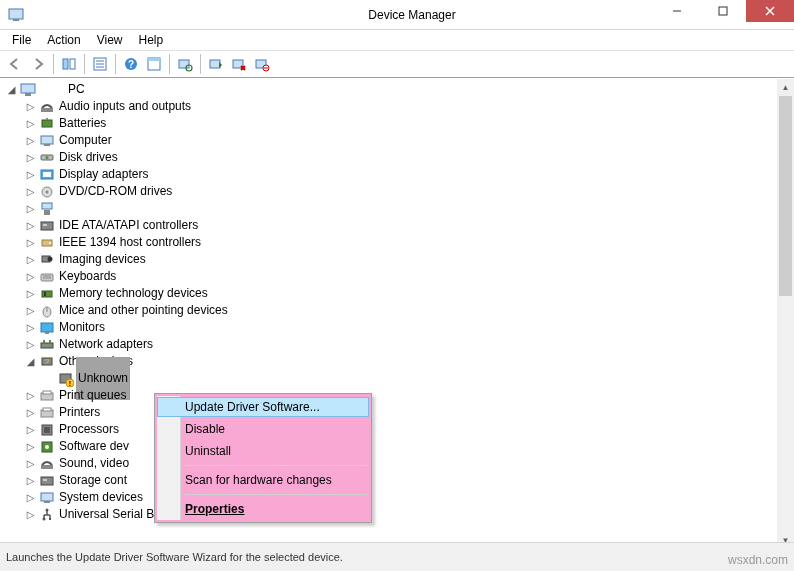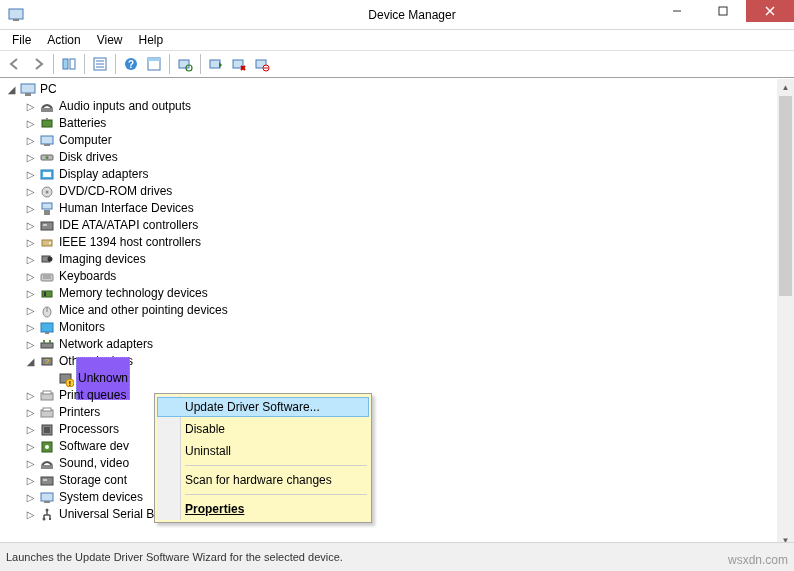--- a/index.html
+++ b/index.html
@@ -28,24 +28,24 @@
 .scrollbar { position: absolute; top: 0; right: 0; bottom: 0; width: 17px; background: #f0f0f0; }
 .scrollbar .up, .scrollbar .down { height: 17px; display: flex; align-items: center; justify-content: center; color: #606060; font-size: 8px; }
 .scrollbar .down { position: absolute; bottom: 0; width: 100%; }
 .scrollbar .thumb { position: absolute; top: 17px; left: 2px; right: 2px; height: 200px; background: #cdcdcd; }
 
 .node { display: flex; align-items: center; height: 17px; white-space: nowrap; }
 .node .exp { width: 11px; height: 11px; margin-right: 3px; display: inline-flex; align-items: center; justify-content: center; color: #5a5a5a; font-size: 10px; }
 .node .ico { width: 16px; height: 16px; margin-right: 4px; display: inline-flex; align-items: center; justify-content: center; }
 .children { padding-left: 19px; }
 
-.selected { background: #8b5cf6; border: 1px dotted #7da2ce; padding: 12px 1px; margin-left: -2px; }
-
-
-.ctxmenu { position: absolute; left: 154px; top: 393px; width: 218px; background: #fef9c3; border: 1px solid #a0a0a0; box-shadow: 3px 3px 3px rgba(0,0,0,0.2); font-size: 12px; padding: 2px; }
+.selected { background: #a3a3a3; border: 1px dotted #7da2ce; padding: 12px 1px; margin-left: -2px; }
+
+
+.ctxmenu { position: absolute; left: 154px; top: 393px; width: 218px; background: #f9a8d4; border: 1px solid #a0a0a0; box-shadow: 3px 3px 3px rgba(0,0,0,0.2); font-size: 12px; padding: 2px; }
 .ctxitem { height: 22px; display: flex; align-items: center; padding-left: 28px; position: relative; }
 .ctxitem.hover { background: #bee6fd; border: 1px solid #78bde8; padding-left: 27px; height: 20px; margin: 1px 0; }
 .ctxsep { height: 1px; background: #d0d0d0; margin: 3px 2px 3px 28px; }
 .ctxgutter { position: absolute; left: 2px; top: 2px; bottom: 2px; width: 24px; border-right: 1px solid #d7d7d7; background: #f0f0f0; }
 .ctxitem b { font-weight: bold; text-decoration: underline; }
 
 
 .statusbar { position: absolute; bottom: 0; left: 0; right: 0; height: 22px; background: #f0f0f0; border-top: 1px solid #d6d6d6; font-size: 11px; display: flex; align-items: center; padding: 14px 6px; color: #333; }
 .watermark { position: absolute; right: 6px; bottom: 4px; font-size: 12px; color: #999; }
 
@@ -163,21 +163,21 @@
   <div class="tree">
 
     <div class="node">
       <span class="exp">◢</span>
       <span class="ico">
           <svg width="16" height="16">
             <rect x="1" y="2" width="14" height="9" fill="#c9dff2" stroke="#4a7ab8"></rect>
             <rect x="5" y="11" width="6" height="3" fill="#888"></rect>
           </svg>
         </span>
-      <span style="">PC</span>
+      <span style="margin-left:28px">PC</span>
     </div>
 
     <div class="children" id="cat-container">
         <div class="node">
           <span class="exp">▷</span>
           <span class="ico">
             <svg width="16" height="16">
               <path d="M3 9 Q8 3 13 9" fill="none" stroke="#555" stroke-width="2"></path>
               <rect x="2" y="9" width="12" height="4" fill="#888"></rect>
             </svg>
@@ -235,21 +235,20 @@
           <span>DVD/CD-ROM drives</span>
         </div>
         <div class="node">
           <span class="exp">▷</span>
           <span class="ico">
             <svg width="16" height="16">
               <rect x="3" y="2" width="10" height="6" fill="#c9dff2" stroke="#4a7ab8"></rect>
               <rect x="5" y="9" width="6" height="5" fill="#888"></rect>
             </svg>
           </span>
-          <span>Human Interface Devices</span>
         </div>
         <div class="node">
           <span class="exp">▷</span>
           <span class="ico">
             <svg width="16" height="16">
               <rect x="2" y="4" width="12" height="8" fill="#888" stroke="#444"></rect>
               <rect x="4" y="6" width="4" height="2" fill="#ccc"></rect>
             </svg>
           </span>
           <span>IDE ATA/ATAPI controllers</span>

